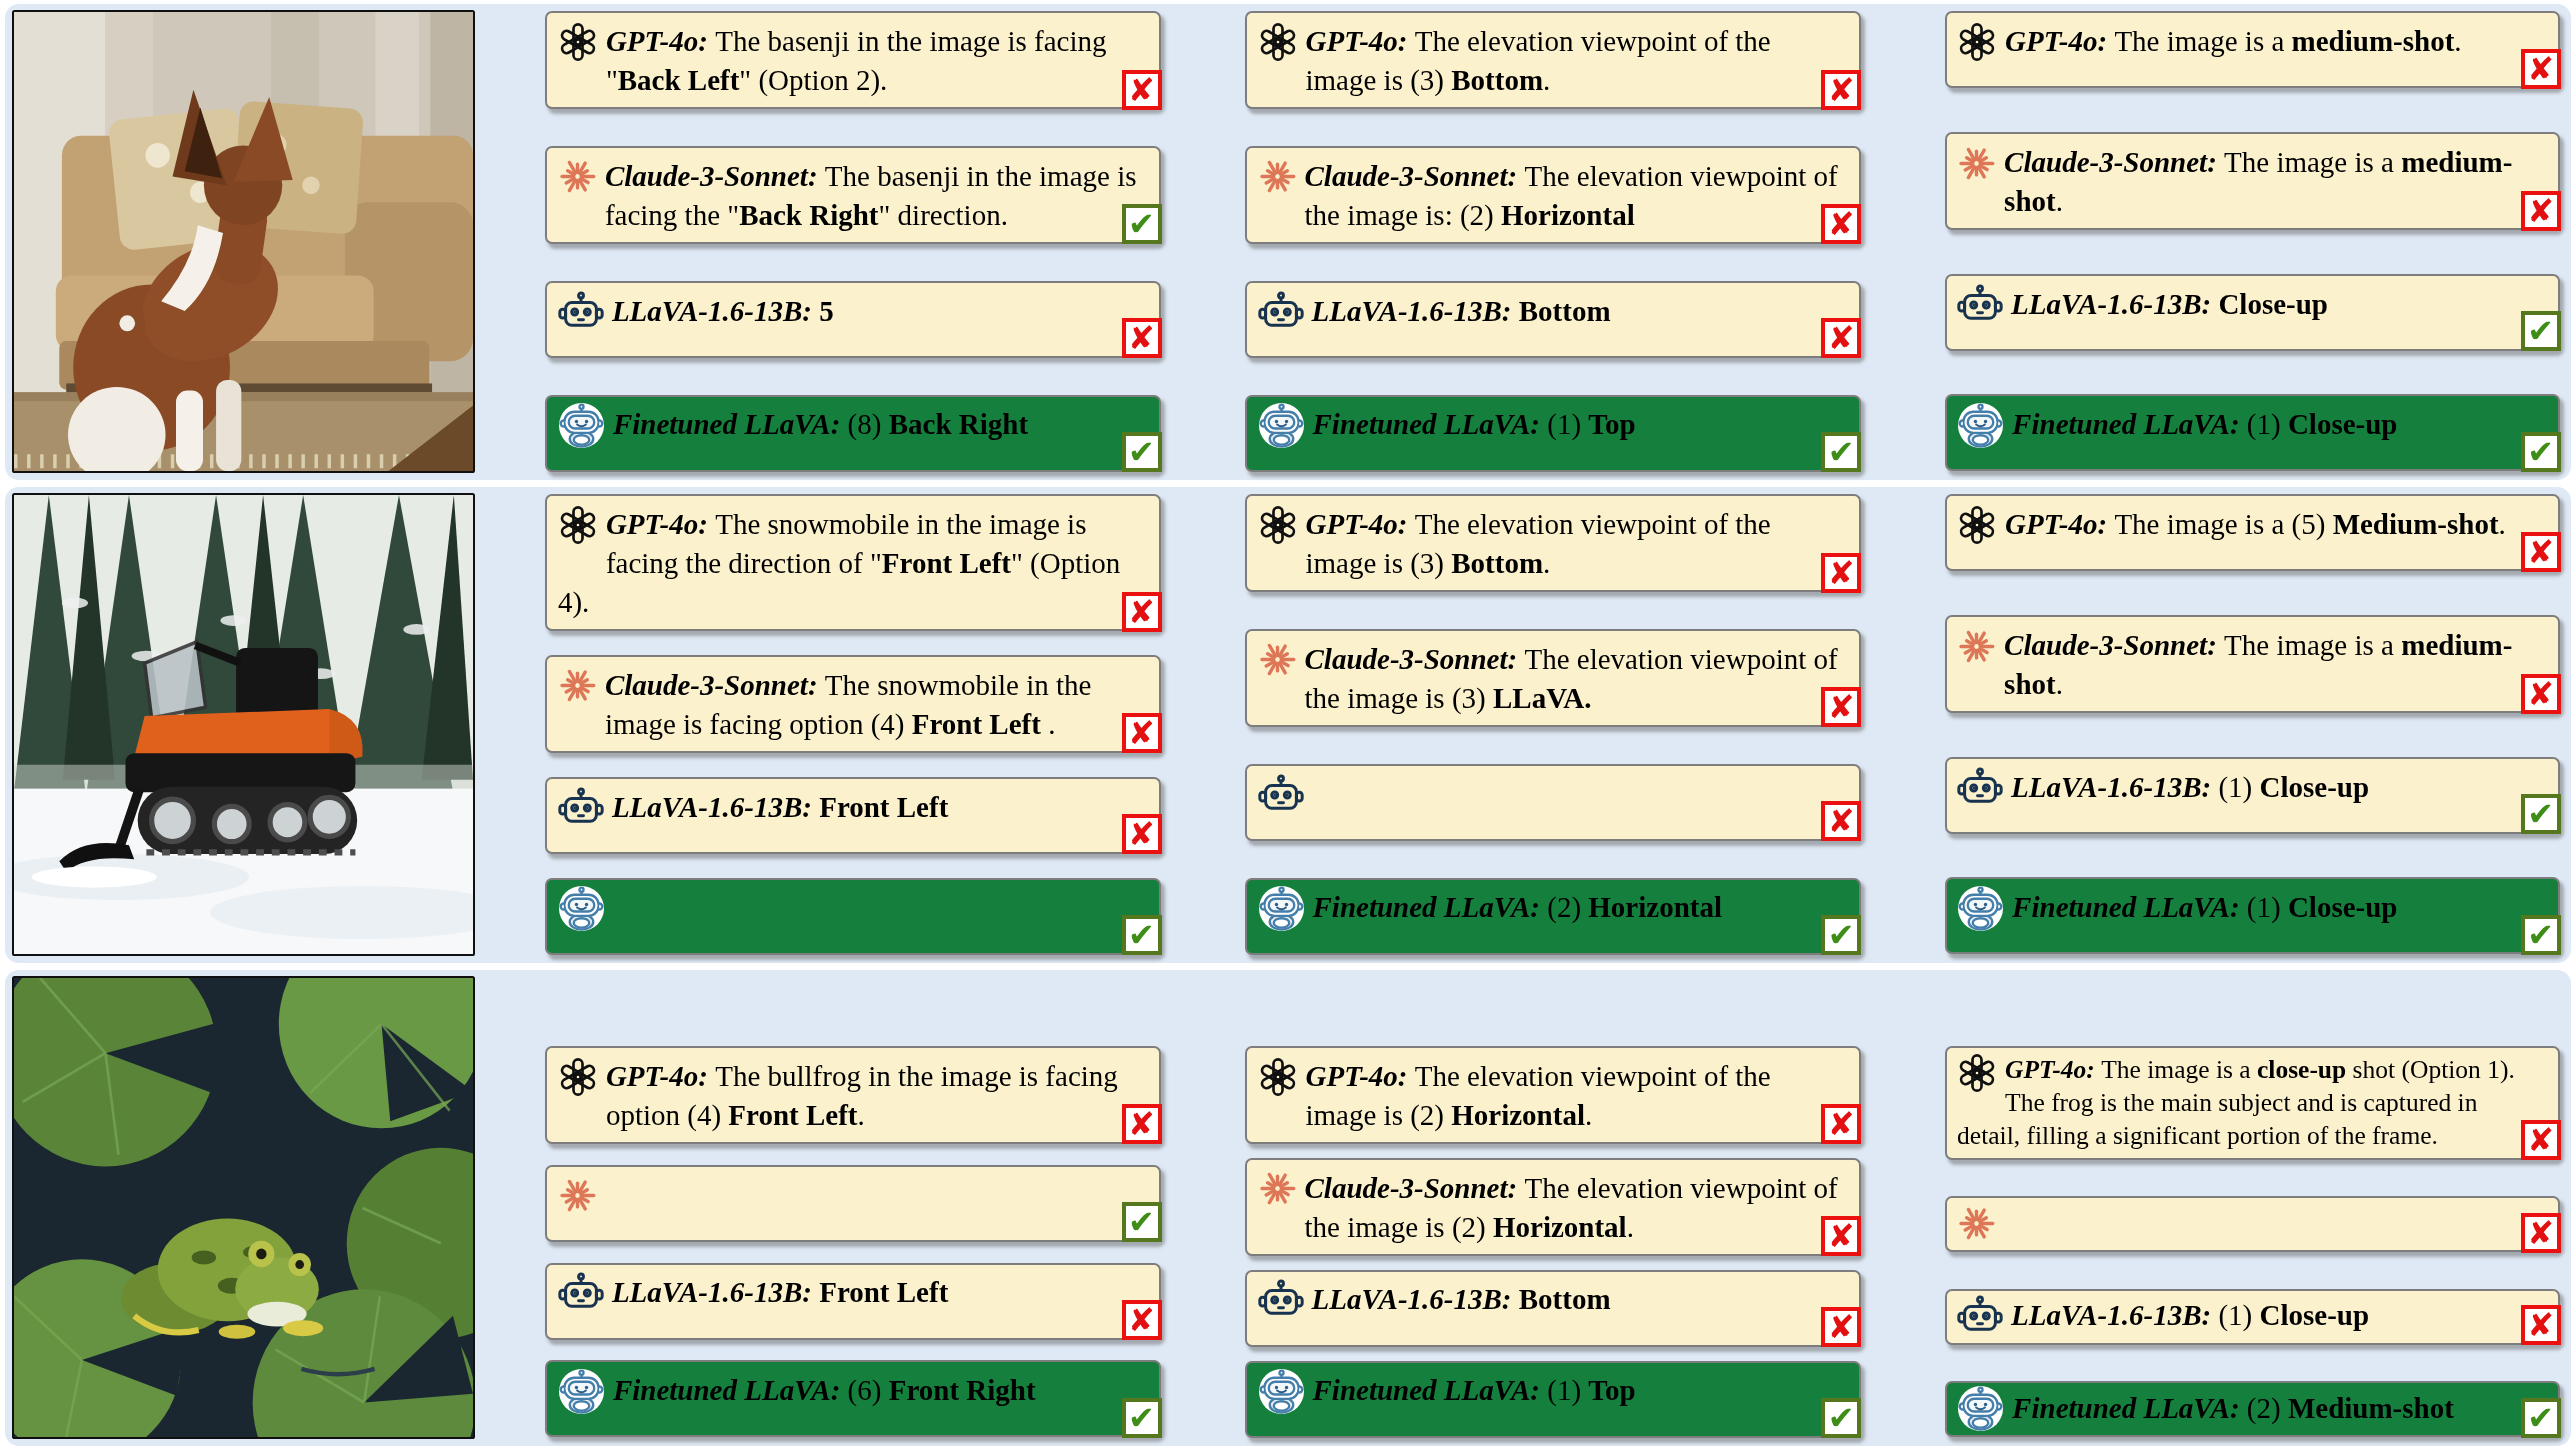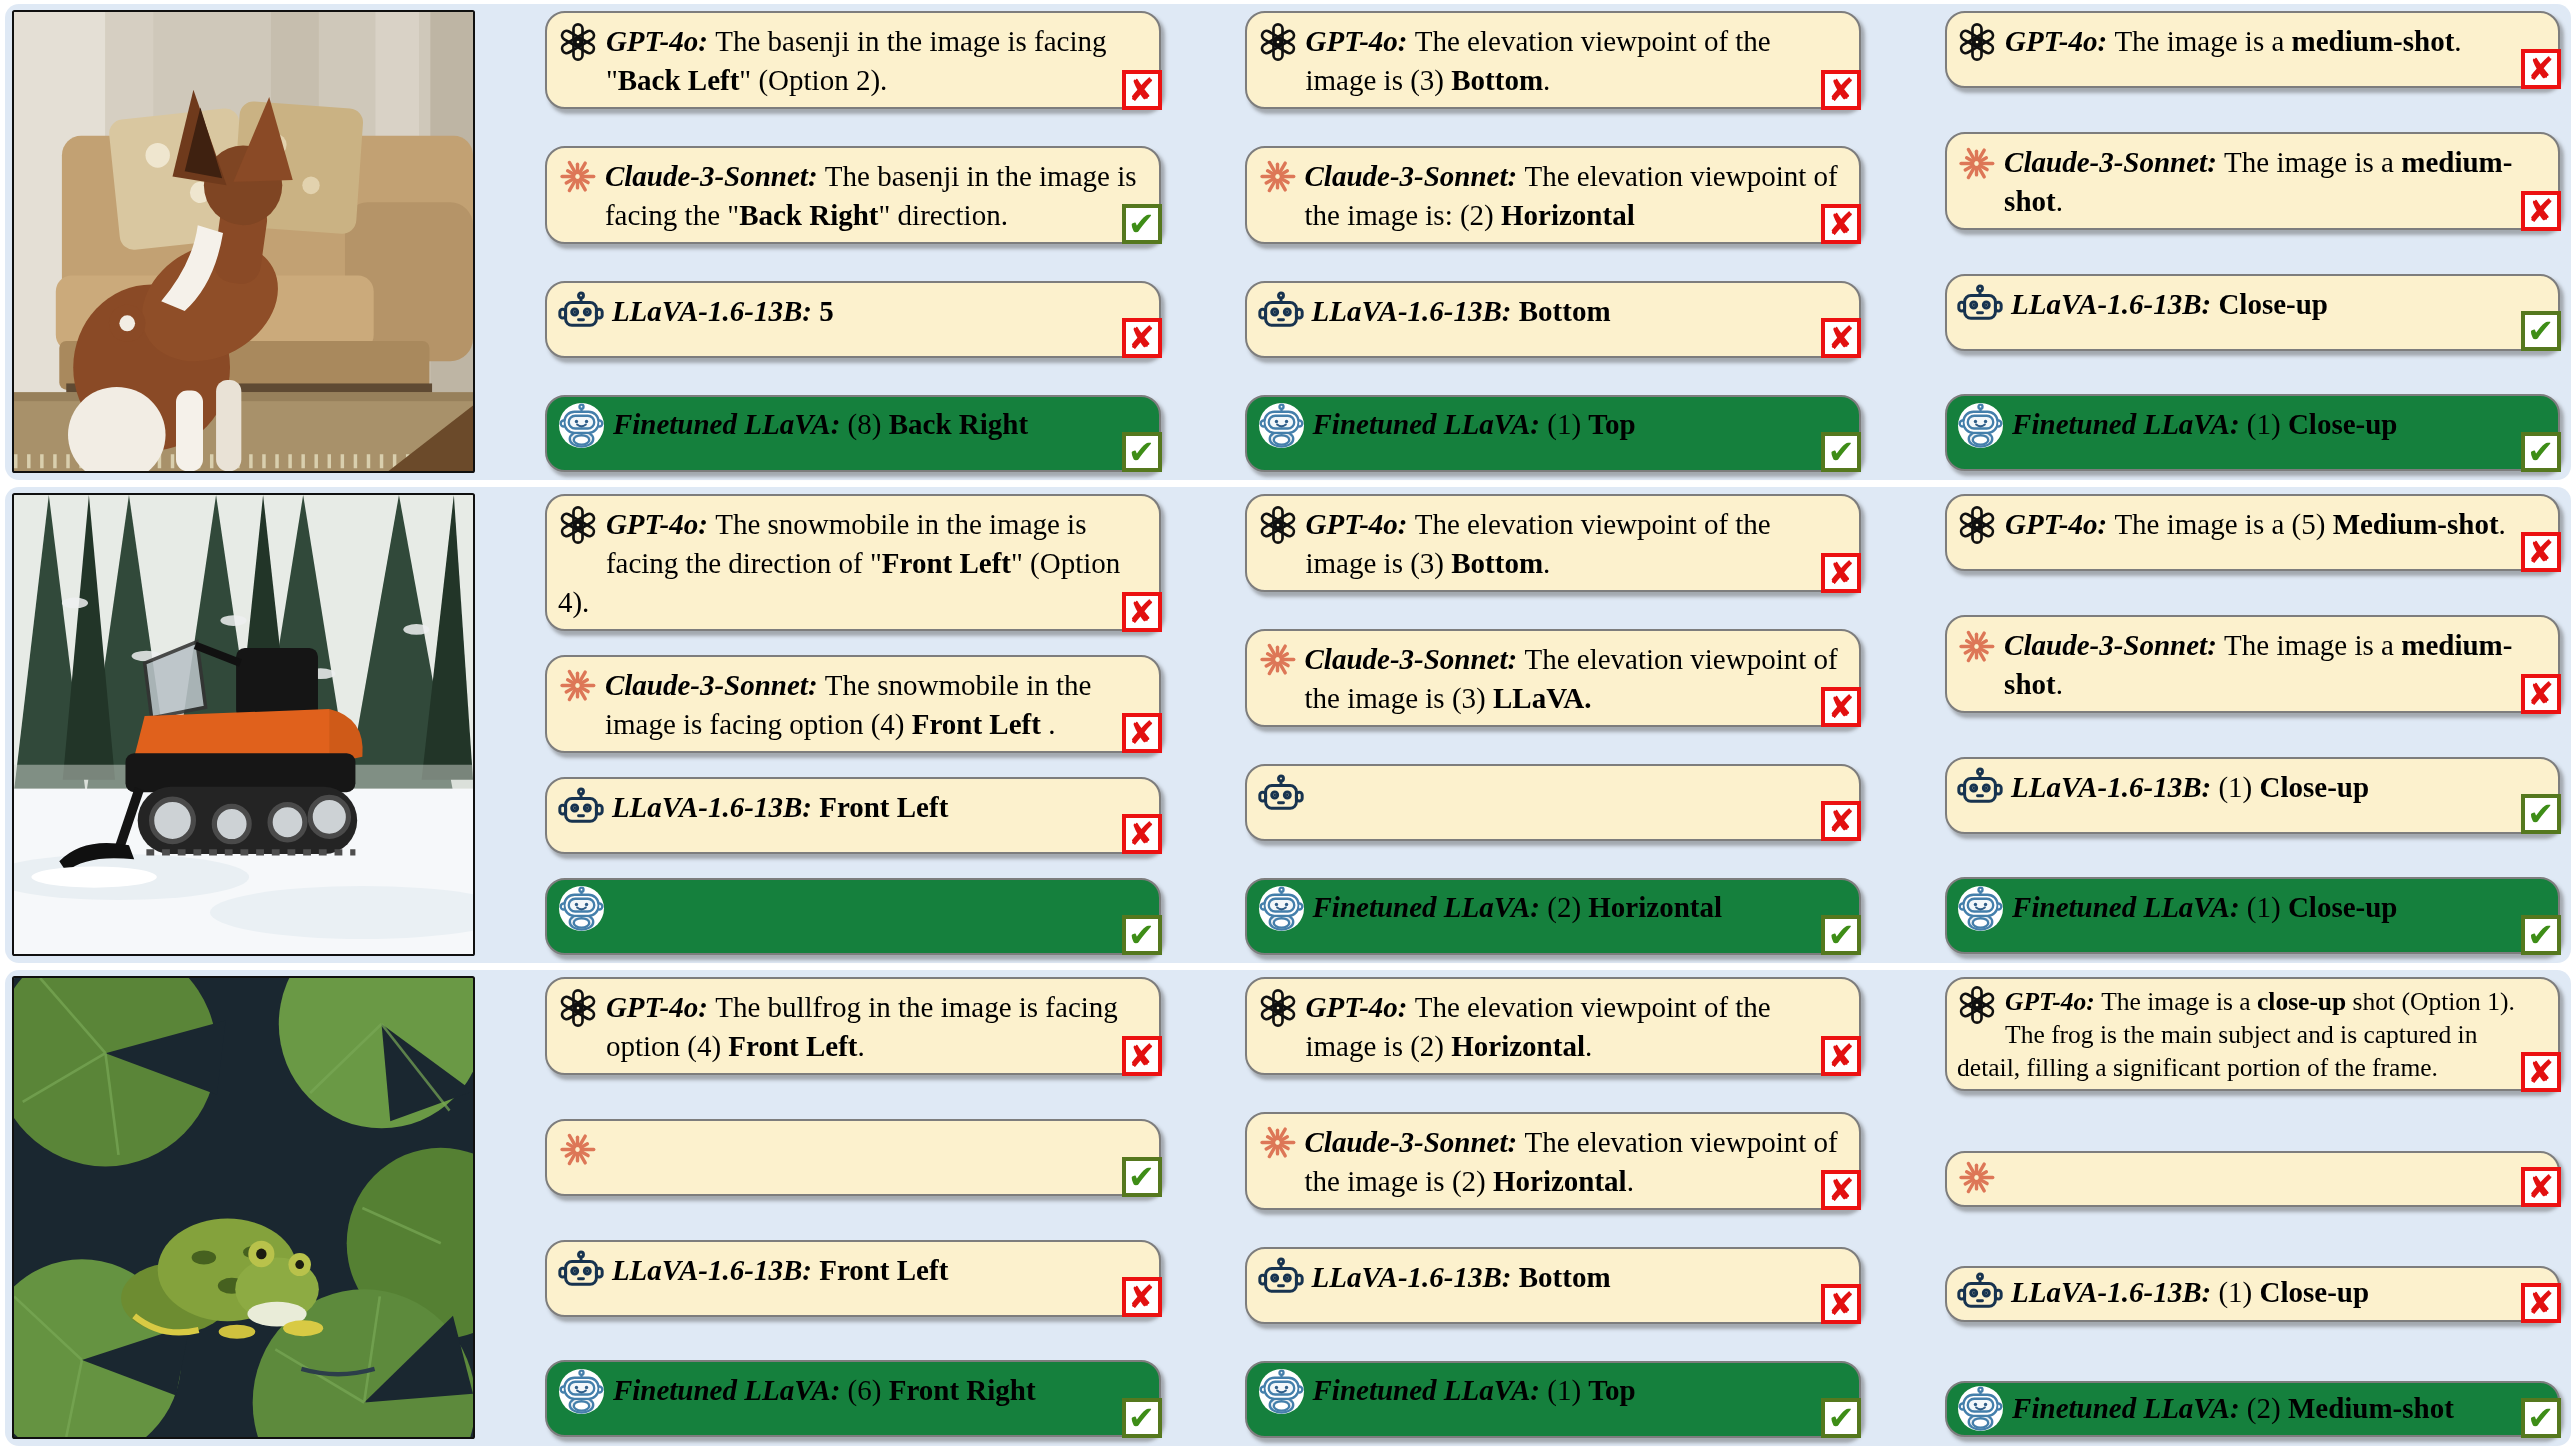--- a/index.html
+++ b/index.html
@@ -1,27 +1,27 @@
 <!DOCTYPE html>
 <html style="font-size:14px"><head>
 <meta charset="utf-8">
 <style>
   html,body{margin:0;padding:0;background:#ffffff;}
   .page{width:2576px;height:1449px;background:#ffffff;box-sizing:border-box;padding:3.5px 5.3px;
         font-family:"Liberation Serif","DejaVu Serif",serif;color:#000;}
   .row{height:476px;background:#dfe9f5;border-radius:14px;display:flex;align-items:stretch;
        box-sizing:border-box;padding:6.2px 10.6px 6.2px 7px;margin-bottom:7px;}
-  .row:last-child{margin-bottom:0;}
+  .row:last-child{margin-bottom:0;align-items:flex-end;}
   .photo{flex:0 0 463px;height:463px;border:2.6px solid #101010;border-radius:2.6px;overflow:hidden;
          box-sizing:border-box;background:#888;}
   .photo svg{width:100%;height:100%;display:block;}
   .cols{flex:1;display:flex;gap:84px;margin-left:70px;padding:1.8px 0;}
   .col{flex:1;display:flex;flex-direction:column;justify-content:space-between;gap:14px;}
   .col.tight{gap:7px;}
-  .box{position:relative;box-sizing:border-box;border:2.6px solid #7d7d7d;border-radius:20px;
+  .box{position:relative;box-sizing:border-box;border:2.6px solid #7d7d7d;border-radius:7px;
        background:#fcf1cd;box-shadow:3.5px 4.4px 3.5px rgba(90,90,90,.45);
        padding:8.8px 14px 7px 10.6px;min-height:77px;
        font-size:29px;line-height:39px;}
   .col.tight .box{min-height:56px;padding:5.3px 14px 5.3px 10.6px;}
   .box.green{background:#15803d;}
   .box.small{font-size:25.5px;line-height:33px;}
   .micon{float:left;height:40px;display:inline-flex;align-items:center;margin-right:8px;}
   .micon svg{display:block;}
   .txt{display:block;}
   .verdict{position:absolute;right:-2.6px;bottom:-2.6px;width:40px;height:40px;background:#ffffff;

